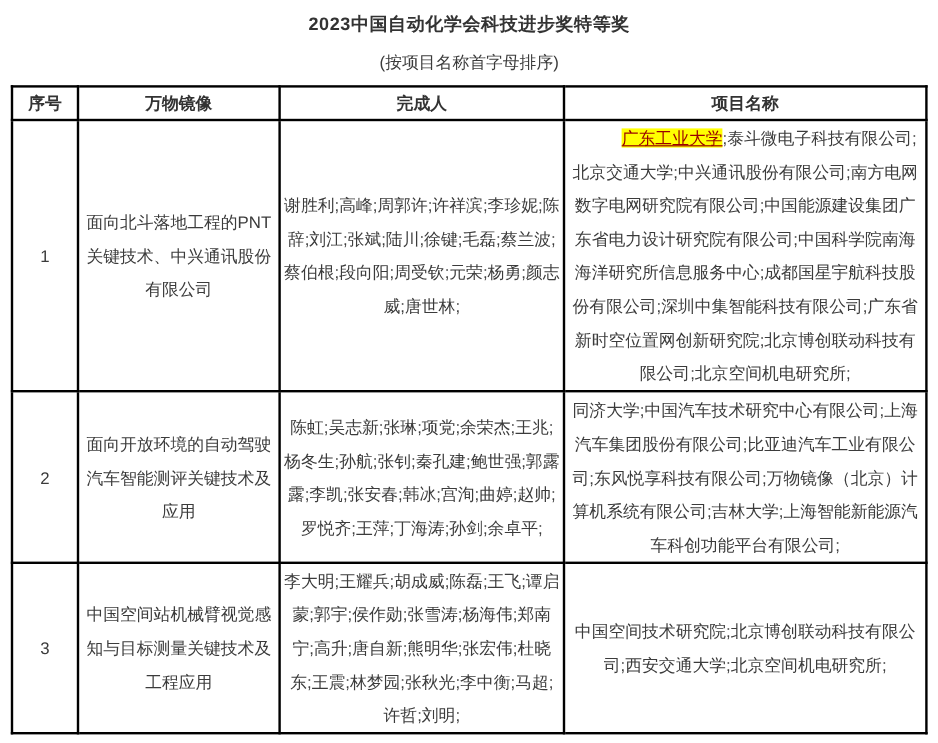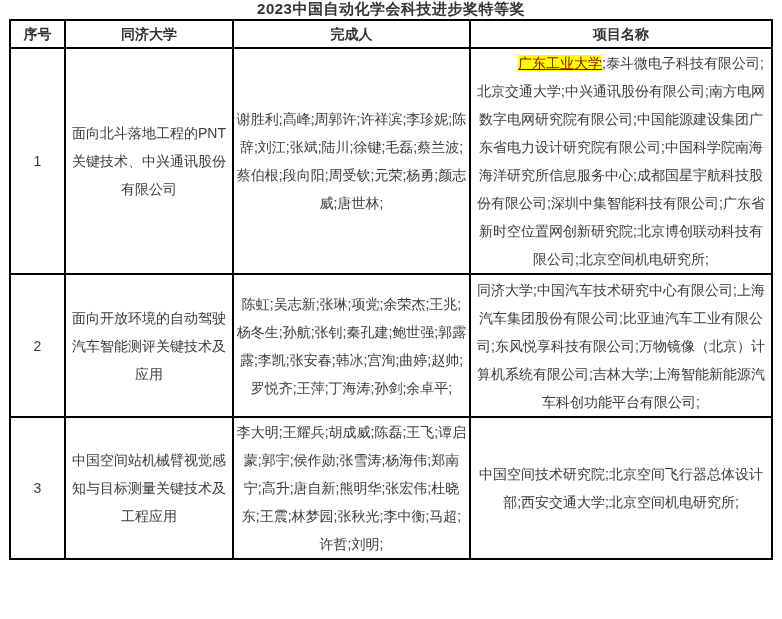--- a/index.html
+++ b/index.html
@@ -1,21 +1,21 @@
 <!DOCTYPE html>
 <html><head>
 <meta charset="utf-8">
 <style>
   * { margin: 0; padding: 0; box-sizing: border-box; }
   html, body { width: 782px; height: 619px; background: #ffffff; overflow: hidden; }
   body {
     font-family: "Liberation Sans", sans-serif;
     color: #3b3b3b;
   }
-  .page { width: 782px; height: 619px; }
+  .page { width: 782px; height: 619px; padding-top: 11px; }
   .title {
     text-align: center;
     font-size: 15px;
     font-weight: bold;
     color: #333333;
     letter-spacing: 0.5px;
   }
   .subtitle {
     text-align: center;
     font-size: 14px;
@@ -57,32 +57,33 @@
     color: #990000;
     text-decoration: underline;
     margin-left: 40px;
   }
 </style>
 </head>
 <body>
 
 <div class="page">
   <h1 class="title">2023中国自动化学会科技进步奖特等奖</h1>
+  <div class="subtitle">(按项目名称首字母排序)</div>
 
   <table class="awards">
     <colgroup>
       <col class="c-seq">
       <col class="c-project">
       <col class="c-people">
       <col class="c-units">
     </colgroup>
     <thead>
       <tr>
         <th>序号</th>
-        <th>同济大学</th>
+        <th>万物镜像</th>
         <th>完成人</th>
         <th>项目名称</th>
       </tr>
     </thead>
     <tbody>
       <tr class="r1">
         <td>1</td>
         <td>面向北斗落地工程的PNT关键技术、中兴通讯股份有限公司</td>
         <td>谢胜利;高峰;周郭许;许祥滨;李珍妮;陈辞;刘江;张斌;陆川;徐键;毛磊;蔡兰波;蔡伯根;段向阳;周受钦;元荣;杨勇;颜志威;唐世林;</td>
         <td><span class="hl">广东工业大学</span><span>;泰斗微电子科技有限公司;北京交通大学;中兴通讯股份有限公司;南方电网数字电网研究院有限公司;中国能源建设集团广东省电力设计研究院有限公司;中国科学院南海海洋研究所信息服务中心;成都国星宇航科技股份有限公司;深圳中集智能科技有限公司;广东省新时空位置网创新研究院;北京博创联动科技有限公司;北京空间机电研究所;</span></td>
@@ -90,17 +91,17 @@
       <tr class="r2">
         <td>2</td>
         <td>面向开放环境的自动驾驶汽车智能测评关键技术及应用</td>
         <td>陈虹;吴志新;张琳;项党;余荣杰;王兆;杨冬生;孙航;张钊;秦孔建;鲍世强;郭露露;李凯;张安春;韩冰;宫洵;曲婷;赵帅;罗悦齐;王萍;丁海涛;孙剑;余卓平;</td>
         <td>同济大学;中国汽车技术研究中心有限公司;上海汽车集团股份有限公司;比亚迪汽车工业有限公司;东风悦享科技有限公司;万物镜像（北京）计算机系统有限公司;吉林大学;上海智能新能源汽车科创功能平台有限公司;</td>
       </tr>
       <tr class="r3">
         <td>3</td>
         <td>中国空间站机械臂视觉感知与目标测量关键技术及工程应用</td>
         <td>李大明;王耀兵;胡成威;陈磊;王飞;谭启蒙;郭宇;侯作勋;张雪涛;杨海伟;郑南宁;高升;唐自新;熊明华;张宏伟;杜晓东;王震;林梦园;张秋光;李中衡;马超;许哲;刘明;</td>
-        <td>中国空间技术研究院;北京空间飞行器总体设计部;西安交通大学;北京空间机电研究所;</td>
+        <td>中国空间技术研究院;北京博创联动科技有限公司;西安交通大学;北京空间机电研究所;</td>
       </tr>
     </tbody>
   </table>
 </div>
 
 </body></html>

